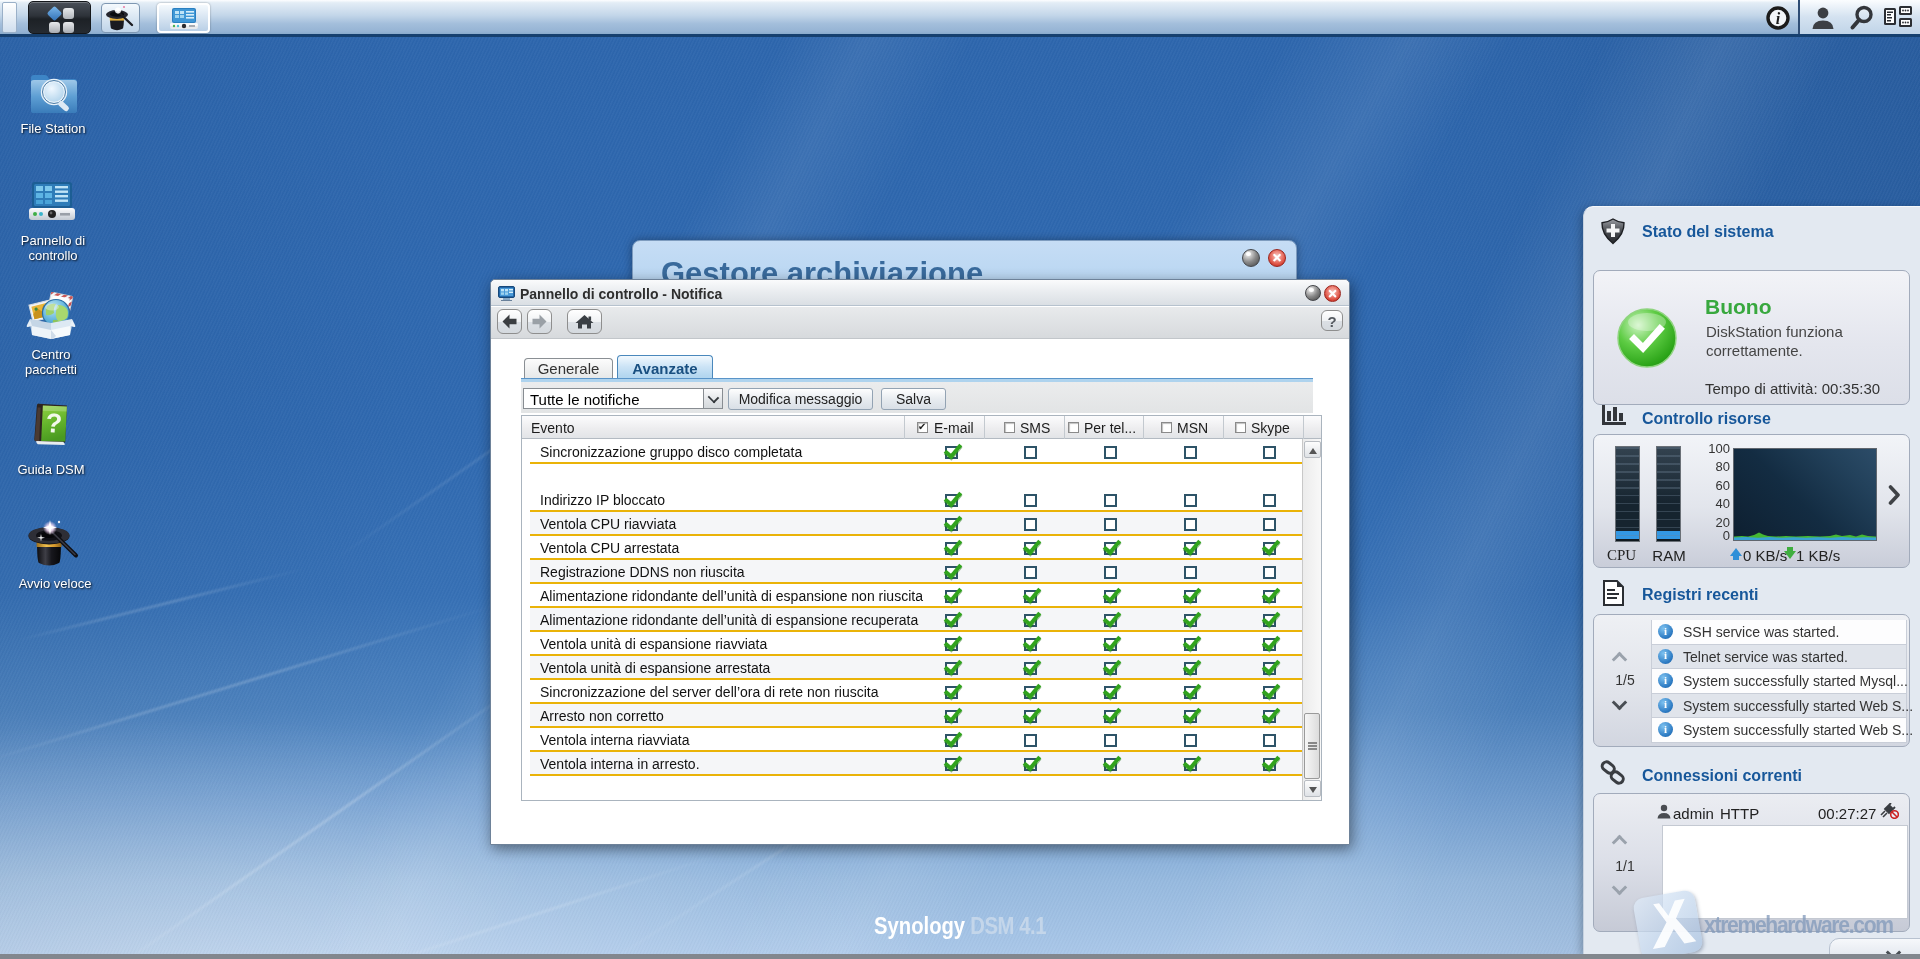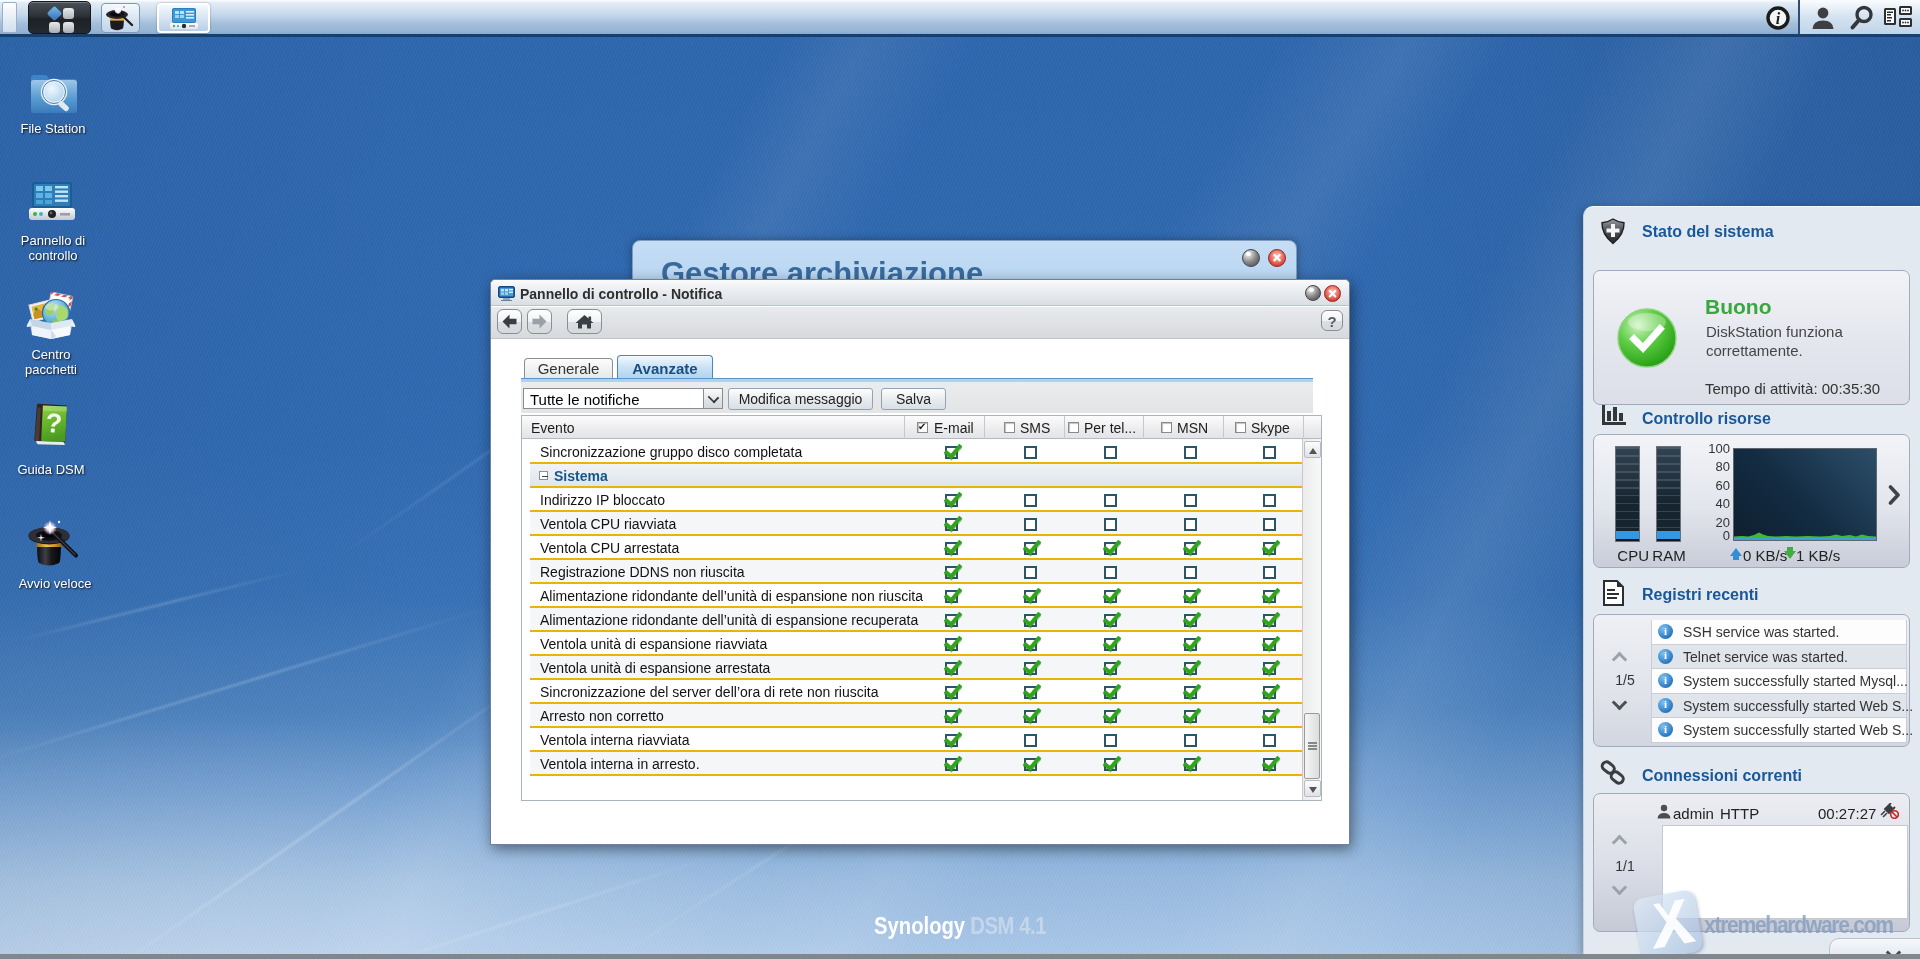--- a/index.html
+++ b/index.html
@@ -226,24 +226,20 @@
       </div>
       <div id="tbody">
       <div class="row" style="top:0px;">
             <span class="lbl">Sincronizzazione gruppo disco completata</span>
             <span class="cb checked" style="left:415px;"></span>
             <span class="cb" style="left:494px;"></span>
             <span class="cb" style="left:574px;"></span>
             <span class="cb" style="left:654px;"></span>
             <span class="cb" style="left:733px;"></span>
           </div>
-      <div class="row grouprow" style="top:24px;">
-            <span class="minus"></span>
-            <span style="position:absolute;left:24px;top:4px;">Sistema</span>
-          </div>
       <div class="row" style="top:48px;">
             <span class="lbl">Indirizzo IP bloccato</span>
             <span class="cb checked" style="left:415px;"></span>
             <span class="cb" style="left:494px;"></span>
             <span class="cb" style="left:574px;"></span>
             <span class="cb" style="left:654px;"></span>
             <span class="cb" style="left:733px;"></span>
           </div>
       <div class="row rowalt" style="top:72px;">
             <span class="lbl">Ventola CPU riavviata</span>
@@ -382,21 +378,21 @@
   <svg width="26" height="24" viewBox="0 0 26 24" style="position:absolute;left:16px;top:196px;">
     <path d="M2 2 L5 2 L5 19 L26 19 L26 22 L2 22 Z" fill="#33363b"></path>
     <rect x="7" y="8" width="4" height="10" fill="#33363b"></rect>
     <rect x="13" y="4" width="4" height="14" fill="#33363b"></rect>
     <rect x="19" y="10" width="4" height="8" fill="#33363b"></rect>
   </svg>
   <div class="sechead" style="left:58px;top:203px;">Controllo risorse</div>
   <div class="sbox" style="top:227px;height:134px;background:linear-gradient(to bottom,#f2f4f8 0%,#e2e5ec 55%,#c9cdd9 100%);">
     <div class="vbar" style="left:21px;"></div>
     <div class="vbar" style="left:62px;"></div>
-    <div style="position:absolute;left:13px;top:112px;width:42px;text-align:right;font-size:15px;color:#222;">CPU</div>
+    <div style="position:absolute;left:13px;top:112px;width:42px;text-align:left;font-size:15px;color:#222;font-family:Liberation Serif, serif;">CPU</div>
     <div style="position:absolute;left:54px;top:112px;width:42px;text-align:center;font-size:15px;color:#222;">RAM</div>
     <div class="ylab" style="top:6px;">100</div>
       <div class="ylab" style="top:24px;">80</div>
     <div class="ylab" style="top:43px;">60</div>
       <div class="ylab" style="top:61px;">40</div>
     <div class="ylab" style="top:80px;">20</div>
       <div class="ylab" style="top:93px;">0</div>
     <div id="graph">
       <svg width="142" height="91" viewBox="0 0 142 91">
         <path d="M0 87.5 L8 87 L14 87.5 L20 86 L25 83.5 L29 85.5 L34 87 L42 87.5 L52 87 L62 87.5 L74 87 L86 87.5 L96 87 L102 85.5 L108 87 L116 86 L122 87.5 L128 85.5 L134 87 L142 87.5 L142 91 L0 91 Z" fill="#45b832"></path>

